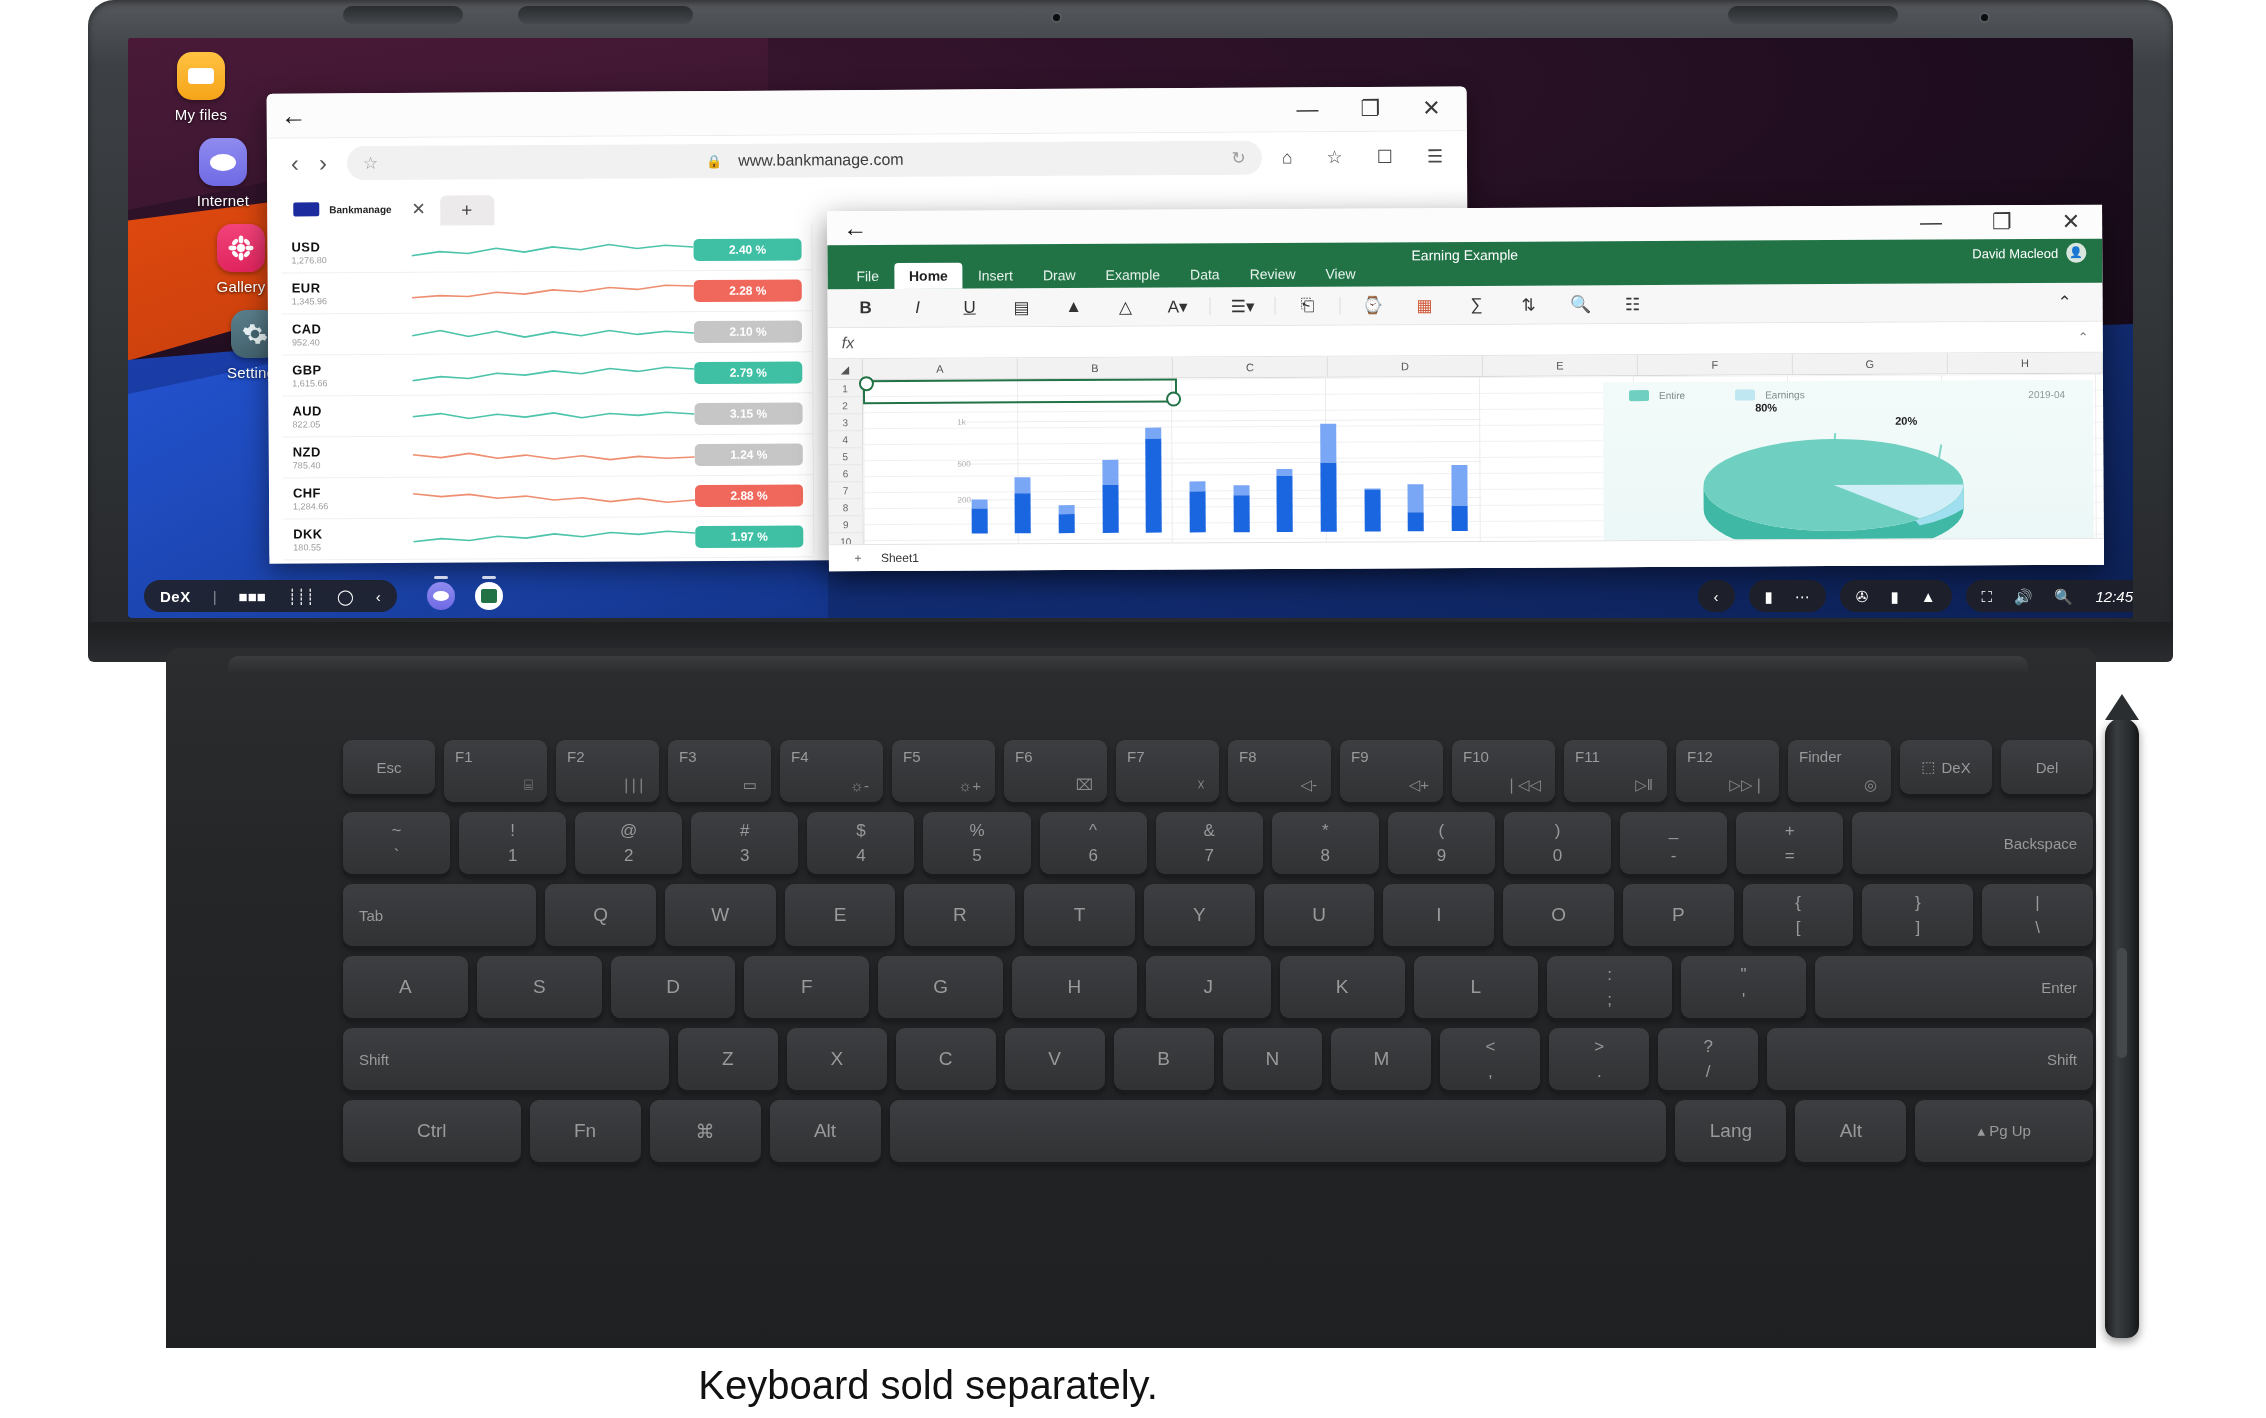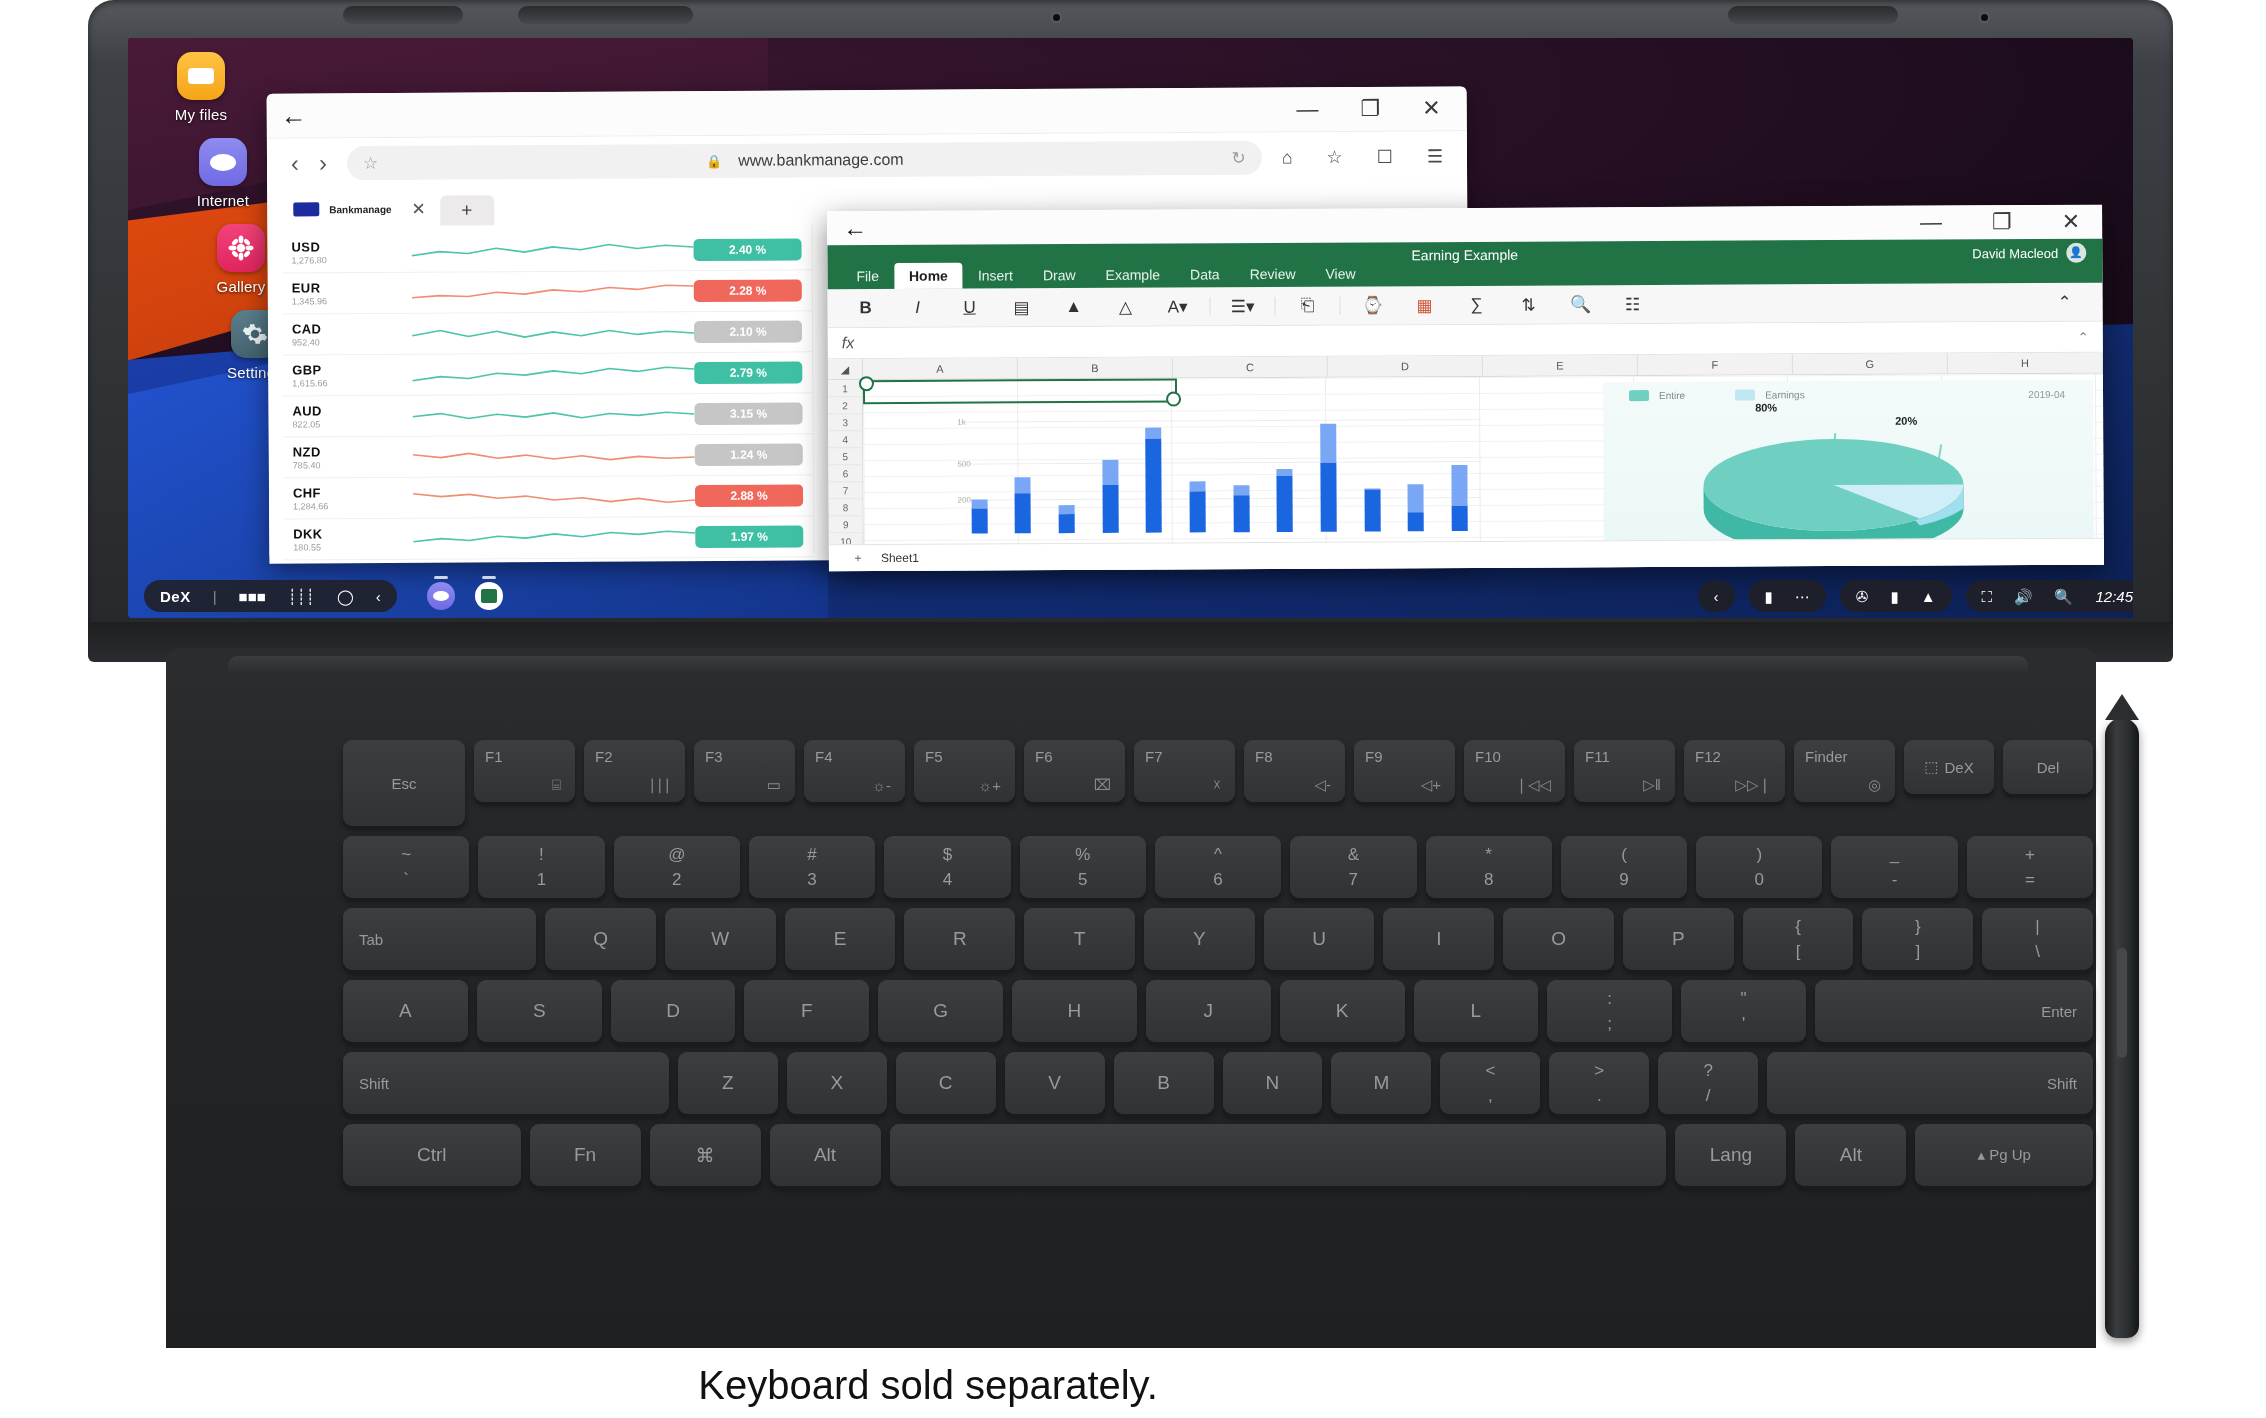--- a/index.html
+++ b/index.html
@@ -686,21 +686,21 @@
       </div>
     </div>
 
     <div class="hinge"></div>
     <div class="base"></div>
     <div class="base-lip"></div>
 
     <div class="kbd">
 
       <div class="krow">
-        <div class="key fn" style="align-items:center;justify-content:center;padding:16px">Esc</div>
+        <div class="key fn" style="align-items:center;justify-content:center;padding:0">Esc</div>
         <div class="key fn">
             <span>F1</span>
             <span class="fnico">⌸</span>
           </div>
         <div class="key fn">
             <span>F2</span>
             <span class="fnico">∣∣∣</span>
           </div>
         <div class="key fn">
             <span>F3</span>
@@ -799,20 +799,21 @@
             <span class="sub">0</span>
           </div>
         <div class="key dual">
             <span class="sup">_</span>
             <span class="sub">-</span>
           </div>
         <div class="key dual">
             <span class="sup">+</span>
             <span class="sub">=</span>
           </div>
+        <div class="key wider lbl-right">Backspace</div>
       </div>
 
       <div class="krow">
         <div class="key wide lbl-left">Tab</div>
         <div class="key">Q</div>
         <div class="key">W</div>
         <div class="key">E</div>
         <div class="key">R</div>
         <div class="key">T</div>
         <div class="key">Y</div>

